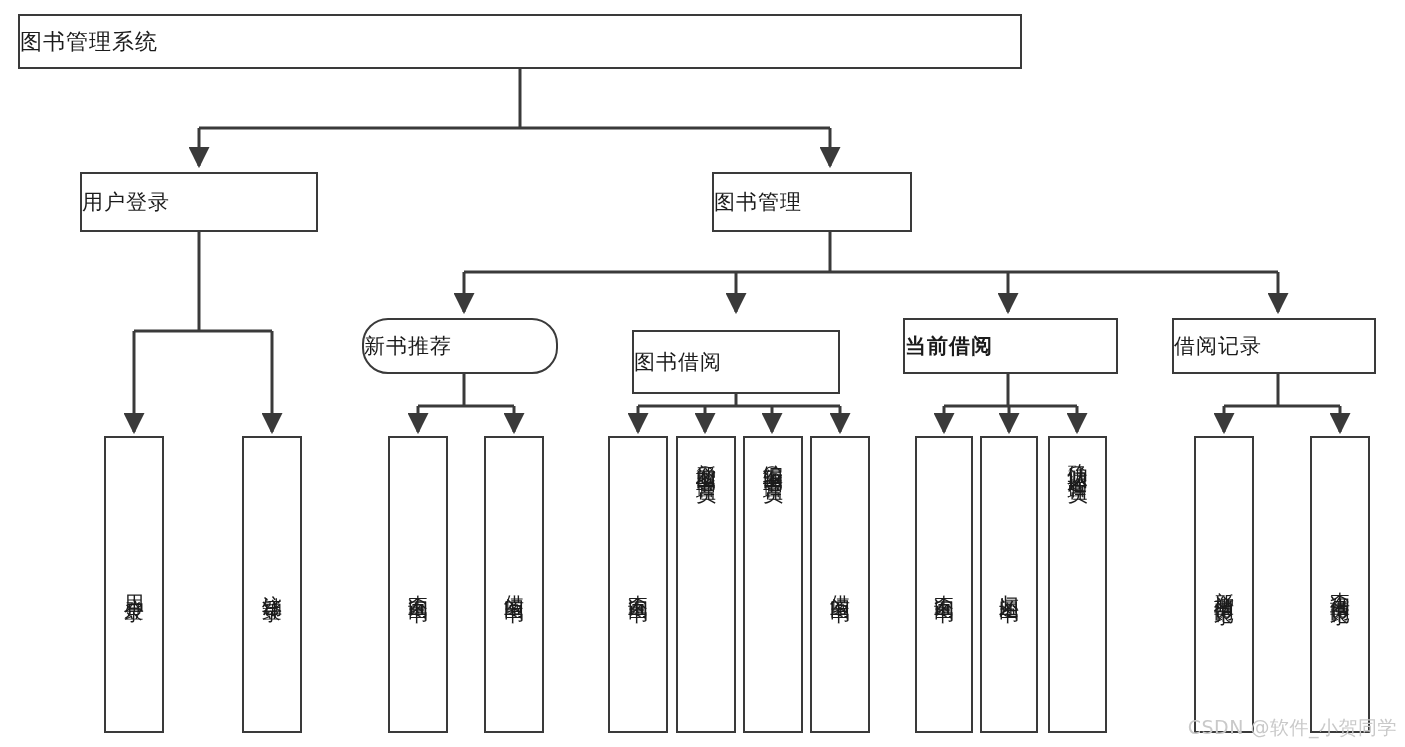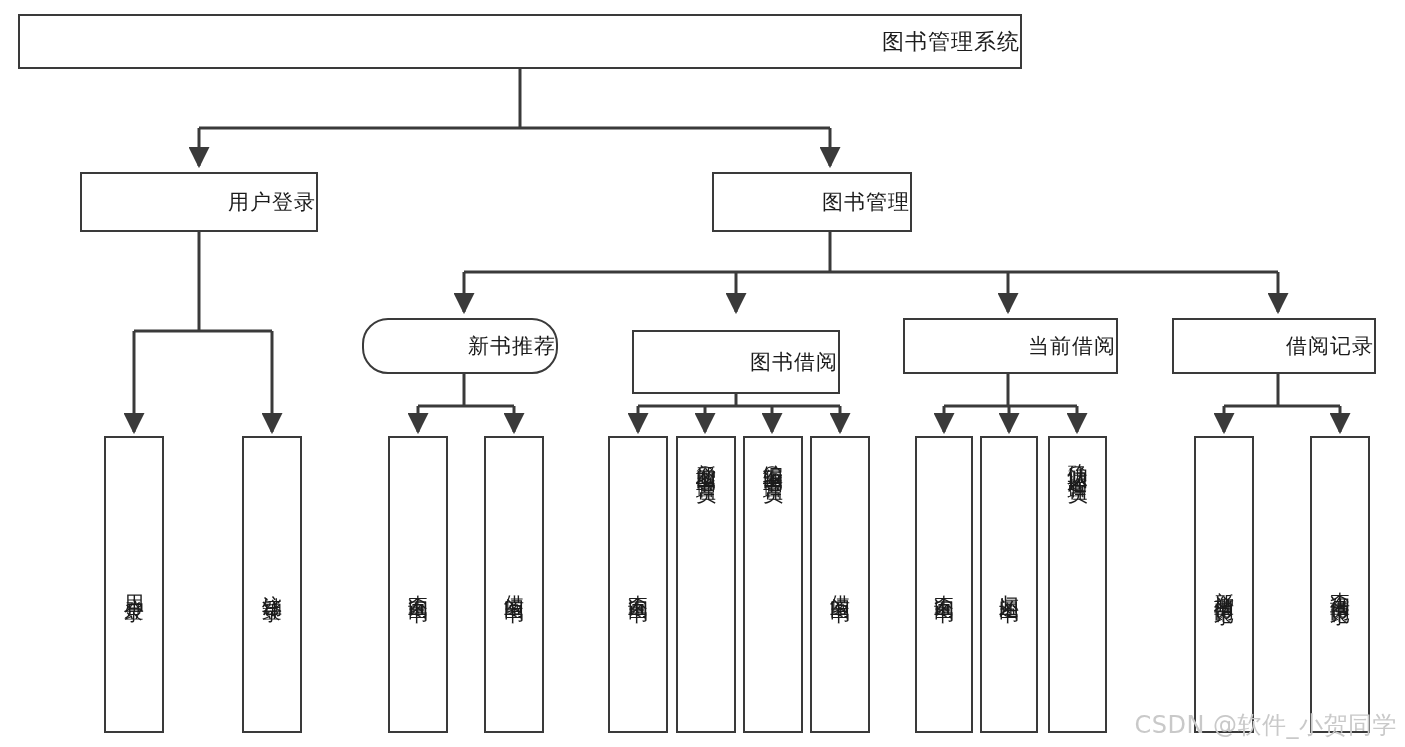--- a/index.html
+++ b/index.html
@@ -26,26 +26,25 @@
     height: 747px;
     pointer-events: none;
   }
   .node {
     position: absolute;
     box-sizing: border-box;
     border: 2px solid #3a3a3a;
     background: #ffffff;
     display: flex;
     align-items: center;
-    justify-content: flex-end;
+    justify-content: flex-start;
     color: #1b1b1b;
     font-size: 21px;
     letter-spacing: 1px;
     z-index: 2;
-    padding-left: 47px;
   }
   .node.root {
     font-size: 22px;
   }
   .node.leaf {
     font-size: 20px;
     letter-spacing: 3px;
     padding: 10px 0;
     align-items: center;
     justify-content: center;
@@ -57,21 +56,21 @@
     line-height: 1.05;
     text-align: center;
   }
   .node.leaf.top .vtext {
     align-self: flex-start;
   }
   .watermark {
     position: absolute;
     right: 8px;
     bottom: 6px;
-    font-size: 24px;
+    font-size: 19px;
     color: #c9c9c9;
     letter-spacing: 0.5px;
     z-index: 5;
     white-space: nowrap;
   }
 </style>
 </head>
 <body>
 
 <div id="diagram">
@@ -136,21 +135,21 @@
   <div class="node" style="left:712px; top:172px; width:200px; height:60px;">
     <span>图书管理</span>
   </div>
 
   <div class="node" style="left:362px; top:318px; width:196px; height:56px;border-radius:26px;">
     <span>新书推荐</span>
   </div>
   <div class="node" style="left:632px; top:330px; width:208px; height:64px;">
     <span>图书借阅</span>
   </div>
-  <div class="node" style="left:903px; top:318px; width:215px; height:56px;">
+  <div class="node" style="left:903px; top:318px; width:215px; height:56px;font-weight:bold;">
     <span>当前借阅</span>
   </div>
   <div class="node" style="left:1172px; top:318px; width:204px; height:56px;">
     <span>借阅记录</span>
   </div>
 
   <div class="node leaf" style="left:104px; top:436px; width:60px; height:297px;">
     <span class="vtext">用户登录</span>
   </div>
   <div class="node leaf" style="left:242px; top:436px; width:60px; height:297px;">

